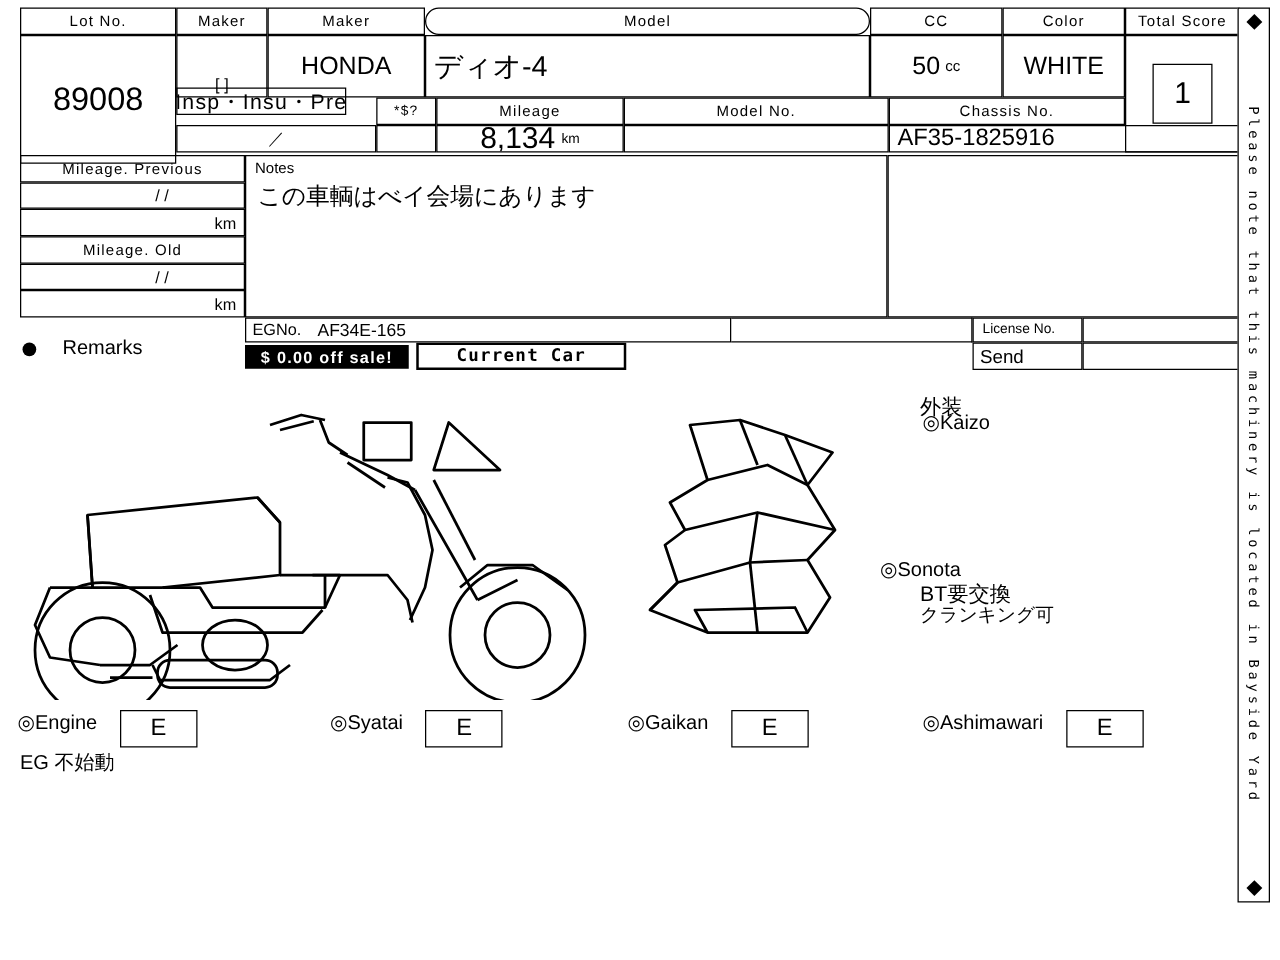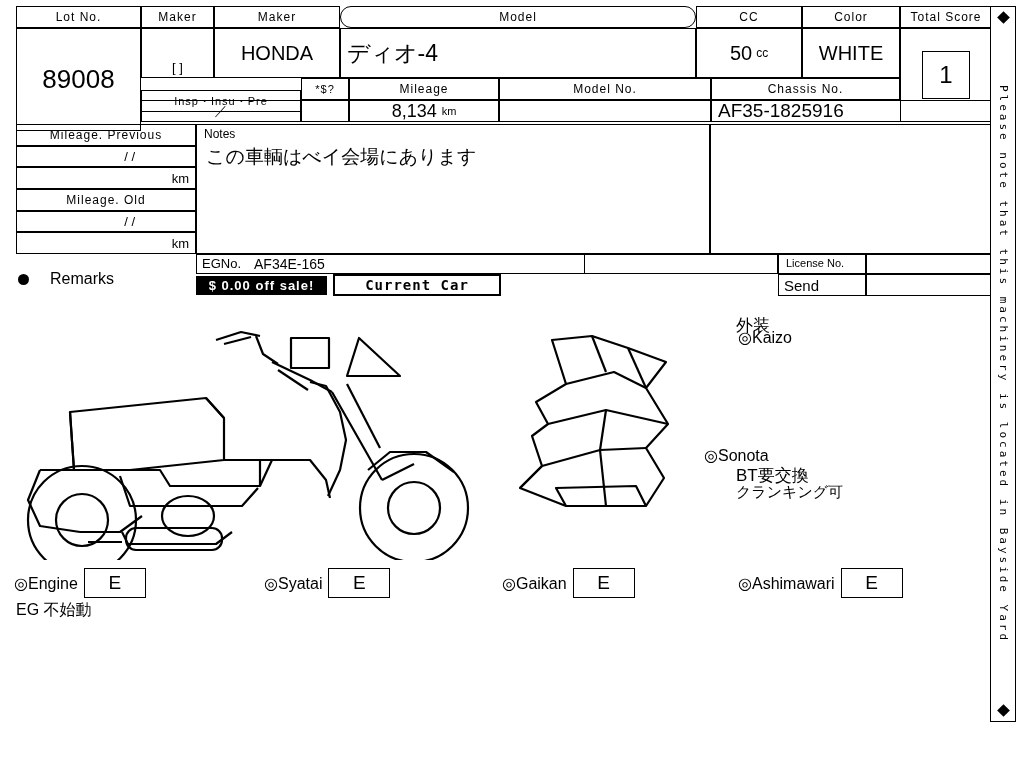--- a/index.html
+++ b/index.html
@@ -119,21 +119,21 @@
     width: 9px; height: 9px;
     background: #000;
     transform: rotate(45deg);
     margin: 2px 0;
   }
 
   
   .annot { position: absolute; font-size: 16px; white-space: nowrap; }
 
   
-  .grade-group { position: absolute; display: flex; align-items: center; }
+  .grade-group { position: absolute; display: flex; align-items: flex-start; gap: 12px; }
   .grade-label { font-size: 16px; margin-right: 6px; white-space: nowrap; }
   .grade-box {
     width: 62px; height: 30px;
     border: 1px solid #000;
     box-sizing: border-box;
     display: flex; align-items: center; justify-content: center;
     font-size: 19px;
     background: #fff;
   }
   #eg-note { position: absolute; left: 16px; top: 600px; font-size: 16px; }
@@ -161,30 +161,30 @@
     <div class="cell val left" style="left:324px;top:22px;width:356px;height:50px;font-size:23px;">ディオ-4</div>
     <div class="cell" style="left:680px;top:22px;width:106px;height:50px;">
       <span class="val">50</span>
       <span style="font-size:12px;margin-left:4px;">cc</span>
     </div>
     <div class="cell val" style="left:786px;top:22px;width:98px;height:50px;">WHITE</div>
     <div class="cell" style="left:884px;top:22px;width:92px;height:94px;border-bottom:1px solid #000;">
       <div style="width:46px;height:46px;border:1px solid #000;display:flex;align-items:center;justify-content:center;font-size:24px;">1</div>
     </div>
 
-    <div class="cell lbl" style="left:125px;top:84px;width:160px;height:22px;font-size:11px;">Insp・Insu・Pre</div>
+    <div class="cell lbl" style="left:125px;top:64px;width:136px;height:22px;font-size:17px;">Insp・Insu・Pre</div>
     <div class="cell lbl" style="left:285px;top:72px;width:48px;height:22px;font-size:11px;">*$?</div>
     <div class="cell lbl" style="left:333px;top:72px;width:150px;height:22px;">Mileage</div>
     <div class="cell lbl" style="left:483px;top:72px;width:212px;height:22px;">Model No.</div>
     <div class="cell lbl" style="left:695px;top:72px;width:189px;height:22px;">Chassis No.</div>
 
     <div class="cell" style="left:125px;top:94px;width:160px;height:22px;font-size:13px;">／</div>
     <div class="cell" style="left:285px;top:94px;width:48px;height:22px;"></div>
     <div class="cell" style="left:333px;top:94px;width:150px;height:22px;">
-      <span style="font-size:18px;">8,134</span>
+      <span style="font-size:24px;">8,134</span>
       <span style="font-size:11px;margin-left:5px;">km</span>
     </div>
     <div class="cell" style="left:483px;top:94px;width:212px;height:22px;font-size:16px;"></div>
     <div class="cell left" style="left:695px;top:94px;width:281px;height:22px;font-size:19px;">AF35-1825916</div>
   </div>
 
   <div id="mileage-block">
     <div class="cell lbl" style="left:0;top:0;width:180px;height:22px;">Mileage. Previous</div>
     <div class="cell right" style="left:0;top:22px;width:180px;height:21px;font-size:13px;padding-right:60px;">/       /</div>
     <div class="cell right" style="left:0;top:43px;width:180px;height:22px;font-size:13px;">km</div>

